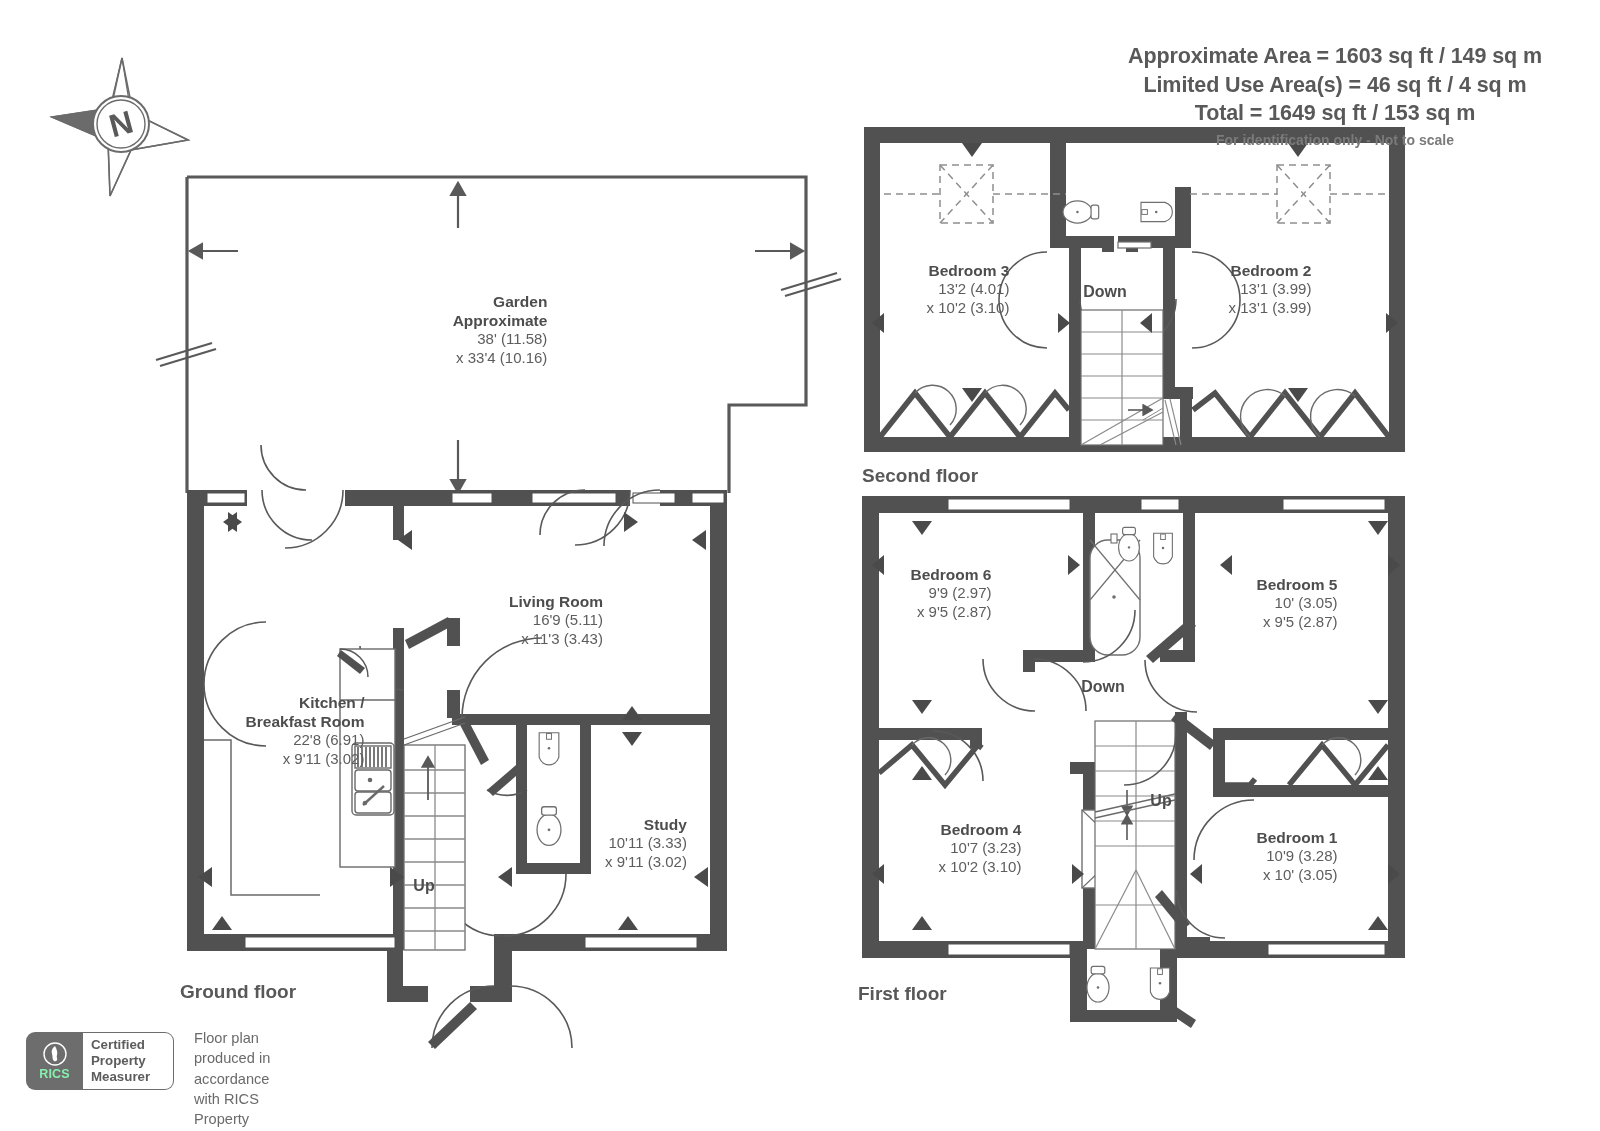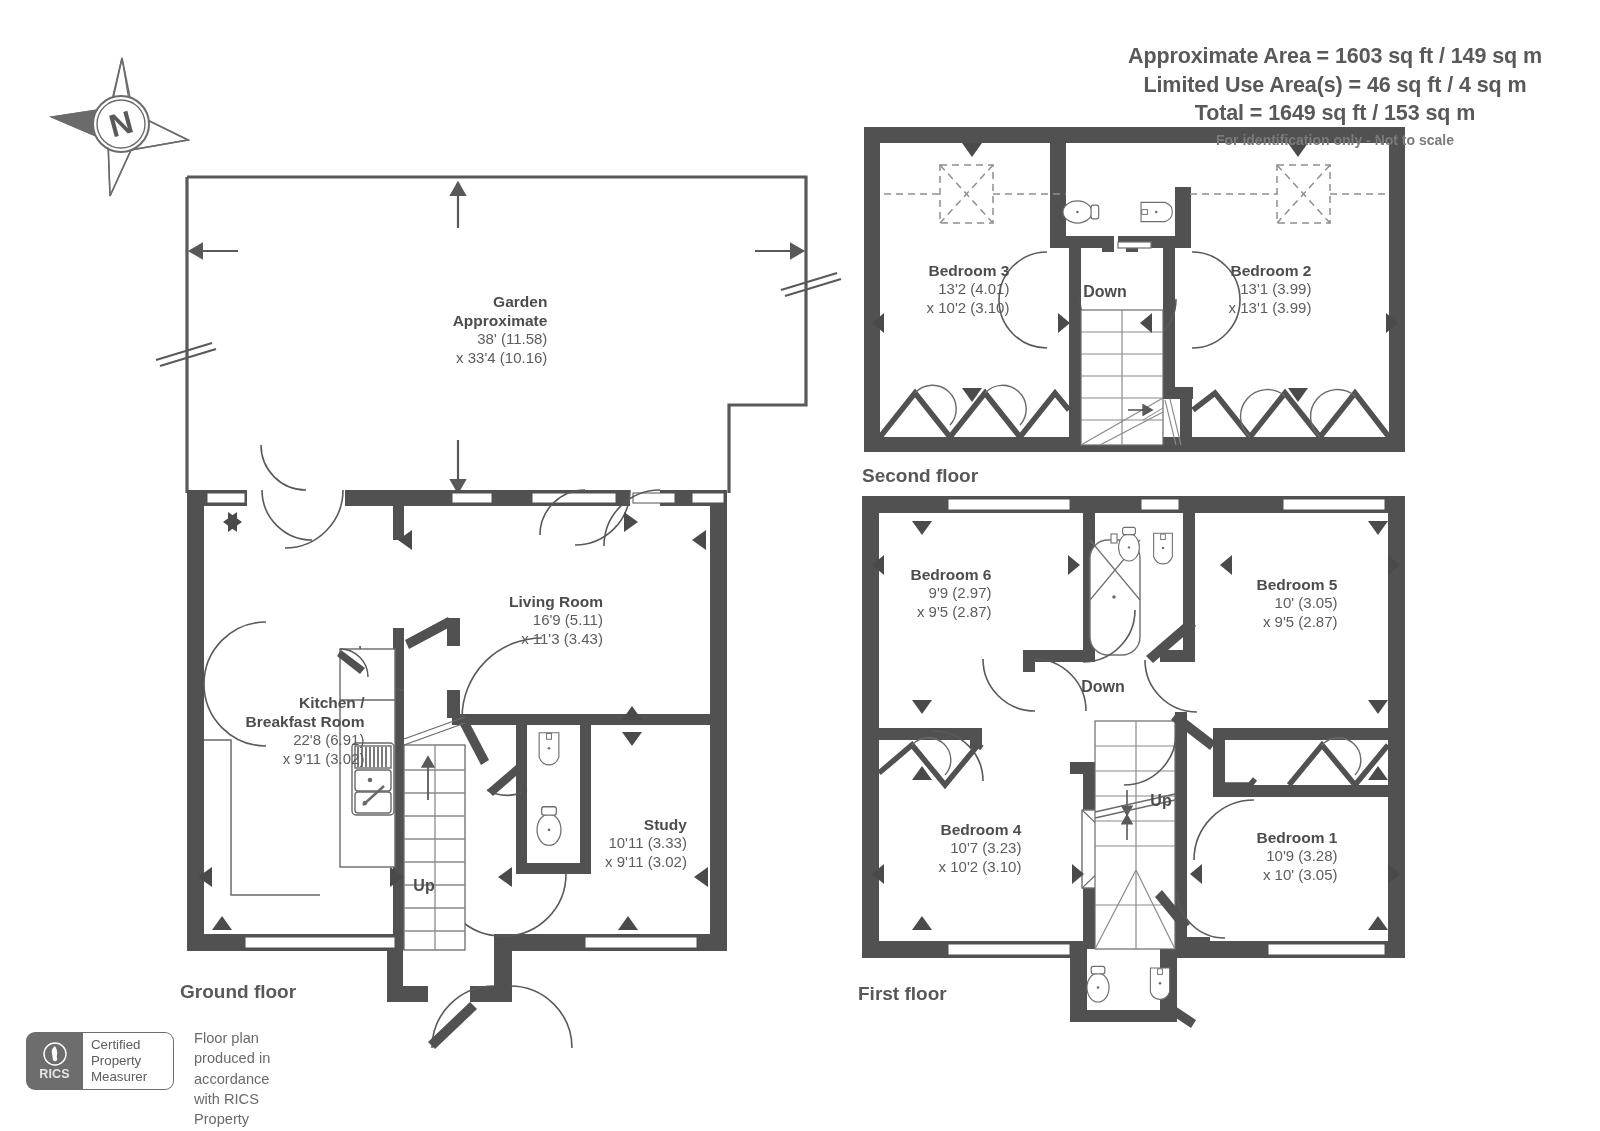--- a/index.html
+++ b/index.html
@@ -72,28 +72,28 @@
   #rics-logo {
     position: absolute; left: 0; top: 4px;
     width: 148px; height: 58px;
     display: flex; align-items: stretch;
   }
   #rics-mark {
     width: 57px; background: #6d6d6d;
     border-radius: 9px 0 0 9px;
     display: flex; flex-direction: column;
     align-items: center; justify-content: center; gap: 1px;
-    color: #e5e5e5;
+    color: #86efac;
   }
   #rics-mark .word { font-size: 12.5px; font-weight: bold; letter-spacing: 0.2px; }
   #rics-text {
     flex: 1; border: 1.6px solid #6d6d6d; border-left: none;
     border-radius: 0 9px 9px 0;
     padding: 4px 0 4px 8px;
-    font-size: 13.3px; font-weight: normal; color: #5c5c5c;
+    font-size: 13.3px; font-weight: bold; color: #5c5c5c;
     line-height: 1.21;
   }
   #disclaimer {
     position: absolute; left: 168px; top: 0;
     font-size: 14.6px; color: #6a6a6a; line-height: 1.39;
     font-family: "Liberation Sans", sans-serif;
   }
 </style>
 </head>
 <body>

